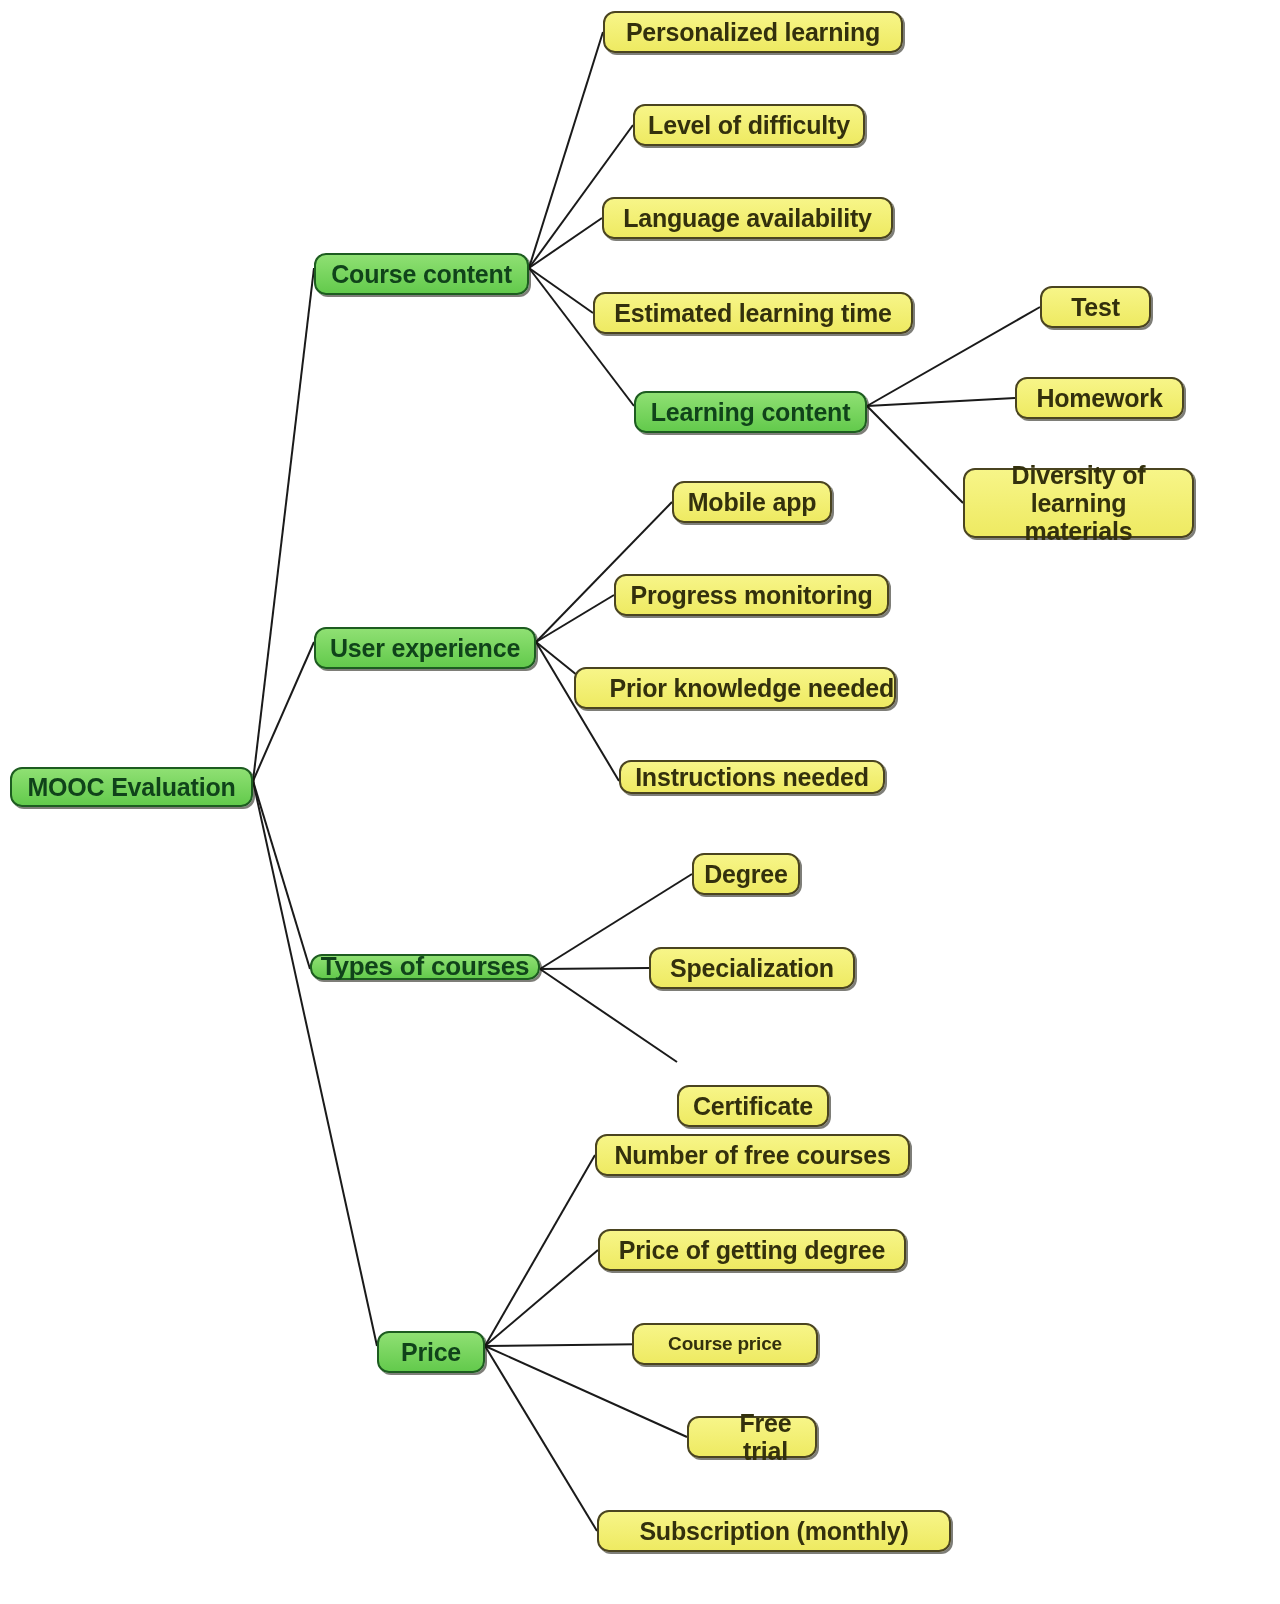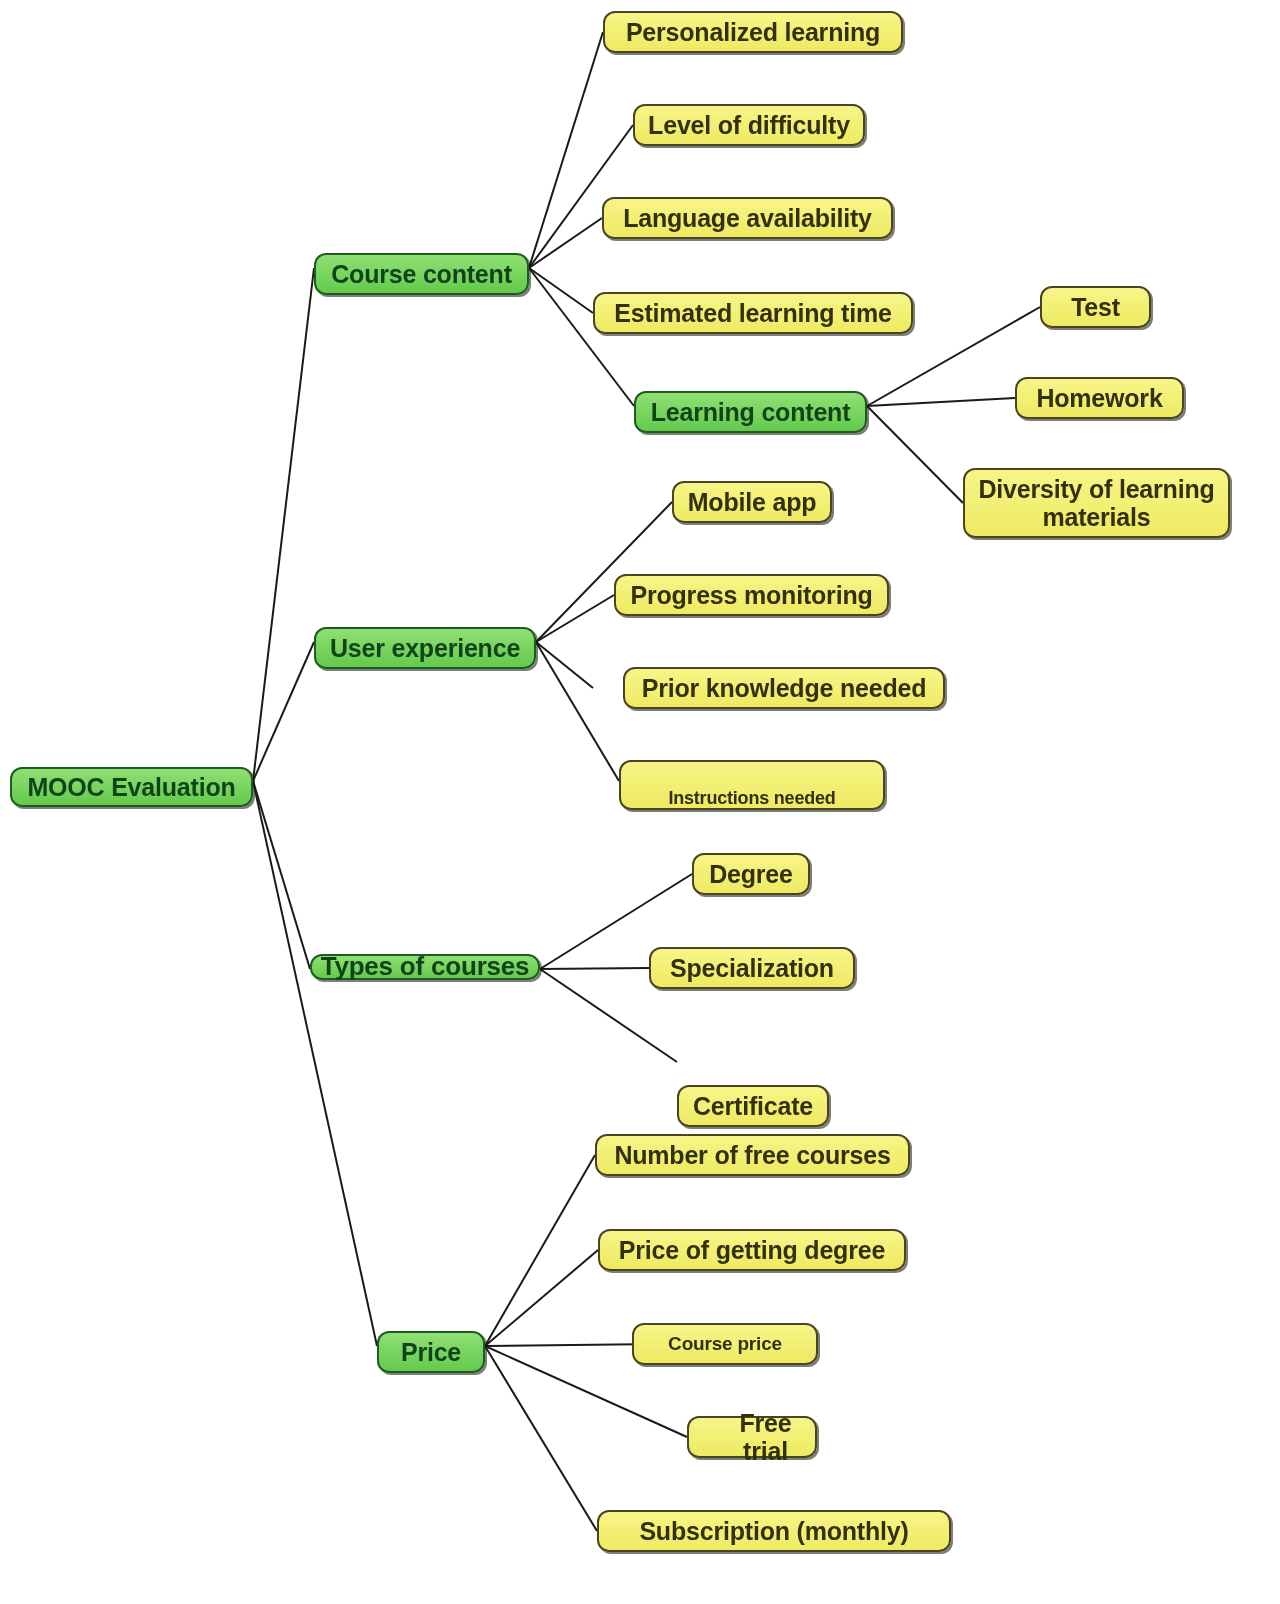--- a/index.html
+++ b/index.html
@@ -88,29 +88,29 @@
   <div id="nodes">
       <div class="node green" style="left: 10px; top: 761px; width: 243px; height: 40px; font-size: 25px;"><span>MOOC Evaluation</span></div>
       <div class="node green" style="left: 314px; top: 247px; width: 215px; height: 42px; font-size: 25px;"><span>Course content</span></div>
       <div class="node yellow" style="left: 603px; top: 11px; width: 300px; height: 42px; font-size: 25px;"><span>Personalized learning</span></div>
       <div class="node yellow" style="left: 633px; top: 104px; width: 232px; height: 42px; font-size: 25px;"><span>Level of difficulty</span></div>
       <div class="node yellow" style="left: 602px; top: 197px; width: 291px; height: 42px; font-size: 25px;"><span>Language availability</span></div>
       <div class="node yellow" style="left: 593px; top: 292px; width: 320px; height: 42px; font-size: 25px;"><span>Estimated learning time</span></div>
       <div class="node green" style="left: 634px; top: 385px; width: 233px; height: 42px; font-size: 25px;"><span>Learning content</span></div>
       <div class="node yellow" style="left: 1040px; top: 286px; width: 111px; height: 42px; font-size: 25px;"><span>Test</span></div>
       <div class="node yellow" style="left: 1015px; top: 377px; width: 169px; height: 42px; font-size: 25px;"><span>Homework</span></div>
-      <div class="node yellow" style="left: 963px; top: 468px; width: 267px; height: 70px; font-size: 25px;"><span>Diversity of learning
+      <div class="node yellow" style="left: 963px; top: 468px; width: 231px; height: 70px; font-size: 25px;"><span>Diversity of learning
 materials</span></div>
       <div class="node green" style="left: 314px; top: 621px; width: 222px; height: 42px; font-size: 25px;"><span>User experience</span></div>
       <div class="node yellow" style="left: 672px; top: 481px; width: 160px; height: 42px; font-size: 25px;"><span>Mobile app</span></div>
       <div class="node yellow" style="left: 614px; top: 574px; width: 275px; height: 42px; font-size: 25px;"><span>Progress monitoring</span></div>
-      <div class="node yellow" style="left: 623px; top: 667px; width: 322px; height: 42px; font-size: 25px;"><span>Prior knowledge needed</span></div>
-      <div class="node yellow" style="left: 619px; top: 760px; width: 266px; height: 50px; font-size: 18px; align-items: flex-end;"><span>Instructions needed</span></div>
+      <div class="node yellow" style="left: 574px; top: 667px; width: 322px; height: 42px; font-size: 25px; text-align: right;"><span>Prior knowledge needed</span></div>
+      <div class="node yellow" style="left: 619px; top: 760px; width: 266px; height: 34px; font-size: 25px;"><span>Instructions needed</span></div>
       <div class="node green" style="left: 310px; top: 948px; width: 230px; height: 26px; font-size: 26px;"><span>Types of courses</span></div>
-      <div class="node yellow" style="left: 692px; top: 853px; width: 118px; height: 42px; font-size: 25px;"><span>Degree</span></div>
+      <div class="node yellow" style="left: 692px; top: 853px; width: 108px; height: 42px; font-size: 25px;"><span>Degree</span></div>
       <div class="node yellow" style="left: 649px; top: 947px; width: 206px; height: 42px; font-size: 25px;"><span>Specialization</span></div>
       <div class="node yellow" style="left: 677px; top: 1041px; width: 152px; height: 42px; font-size: 25px; margin-top: 44px;"><span>Certificate</span></div>
       <div class="node green" style="left: 377px; top: 1325px; width: 108px; height: 42px; font-size: 25px;"><span>Price</span></div>
       <div class="node yellow" style="left: 595px; top: 1134px; width: 315px; height: 42px; font-size: 25px;"><span>Number of free courses</span></div>
       <div class="node yellow" style="left: 598px; top: 1229px; width: 308px; height: 42px; font-size: 25px;"><span>Price of getting degree</span></div>
       <div class="node yellow" style="left: 632px; top: 1323px; width: 186px; height: 42px; font-size: 19px;"><span>Course price</span></div>
       <div class="node yellow" style="left: 687px; top: 1416px; width: 130px; height: 42px; font-size: 25px; padding-left: 27px;"><span>Free trial</span></div>
       <div class="node yellow" style="left: 597px; top: 1510px; width: 354px; height: 42px; font-size: 25px;"><span>Subscription (monthly)</span></div>
     </div>
 </div>

